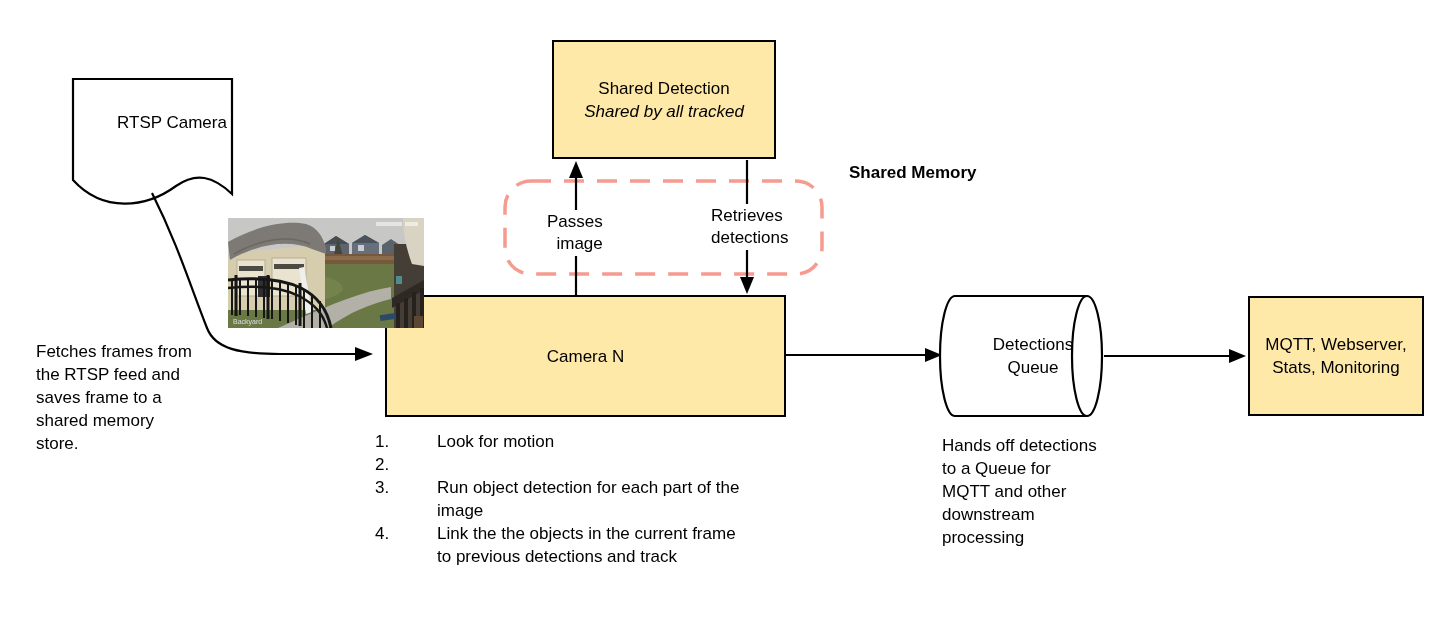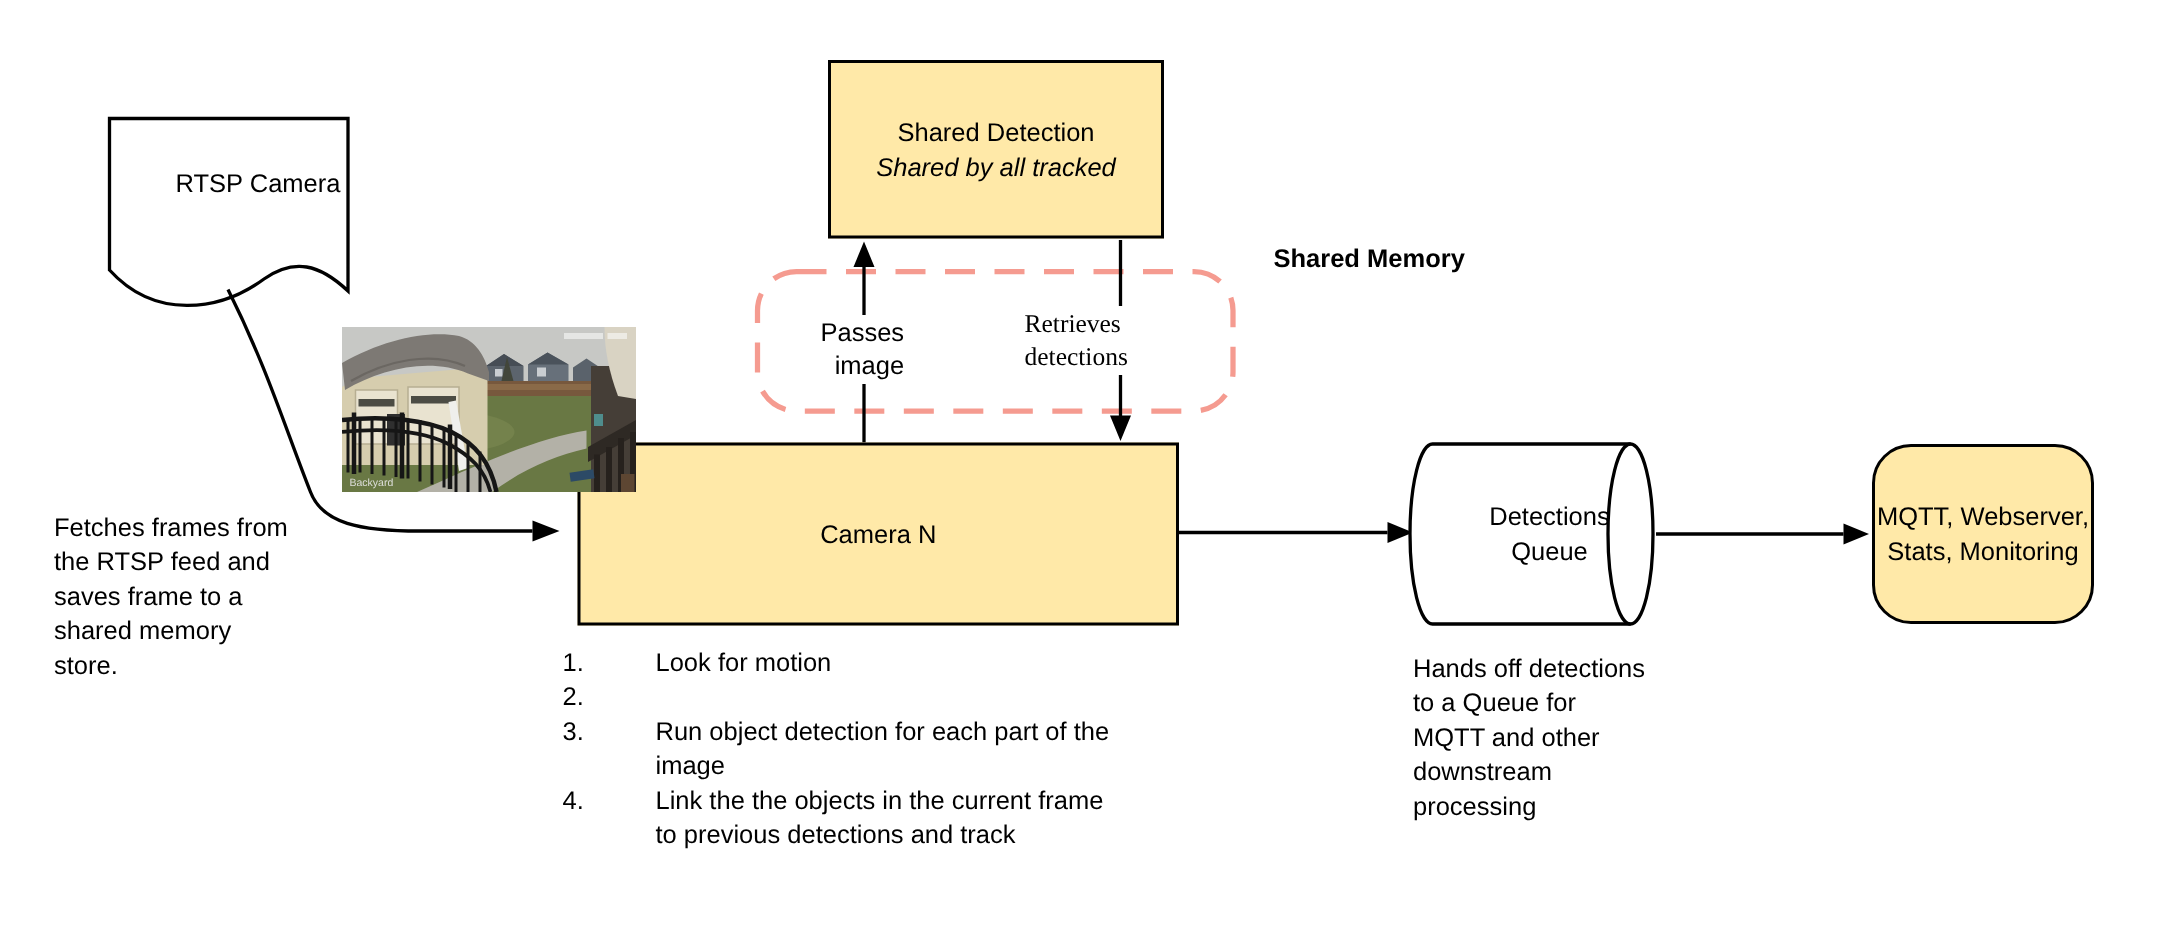--- a/index.html
+++ b/index.html
@@ -83,34 +83,34 @@
 
   <div class="node" style="left:552px;top:40px;width:224px;height:119px;">
     <div>Shared Detection</div>
     <div style="font-style:italic;">Shared by all tracked</div>
   </div>
 
   <div class="node" style="left:385px;top:295px;width:401px;height:122px;">
     <div>Camera N</div>
   </div>
 
-  <div class="node multiline" style="left:1248px;top:296px;width:148px;height:120px;border-radius:26px;">
+  <div class="node multiline" style="left:1248px;top:296px;width:176px;height:120px;">
     <div class="multiline">MQTT, Webserver,
 Stats, Monitoring</div>
   </div>
 
   <div class="shape-label" style="left:72px;top:111px;width:160px;">RTSP Camera</div>
 
   <div class="shape-label" style="left:950px;top:333px;width:126px;">Detections
 Queue</div>
 
   <div class="edge-label" style="left:544px;top:210px;text-align:right;">Passes
 image</div>
 
-  <div class="edge-label" style="left:680px;top:204px;font-family:Liberation Serif, serif;">Retrieves
+  <div class="edge-label" style="left:708px;top:204px;">Retrieves
 detections</div>
 
   <div class="note" style="left:36px;top:340px;width:210px;">Fetches frames from
 the RTSP feed and
 saves frame to a
 shared memory
 store.</div>
 
   <div class="note" style="left:849px;top:138px;width:230px;">
     <div style="font-weight:bold;">Shared Memory</div>

